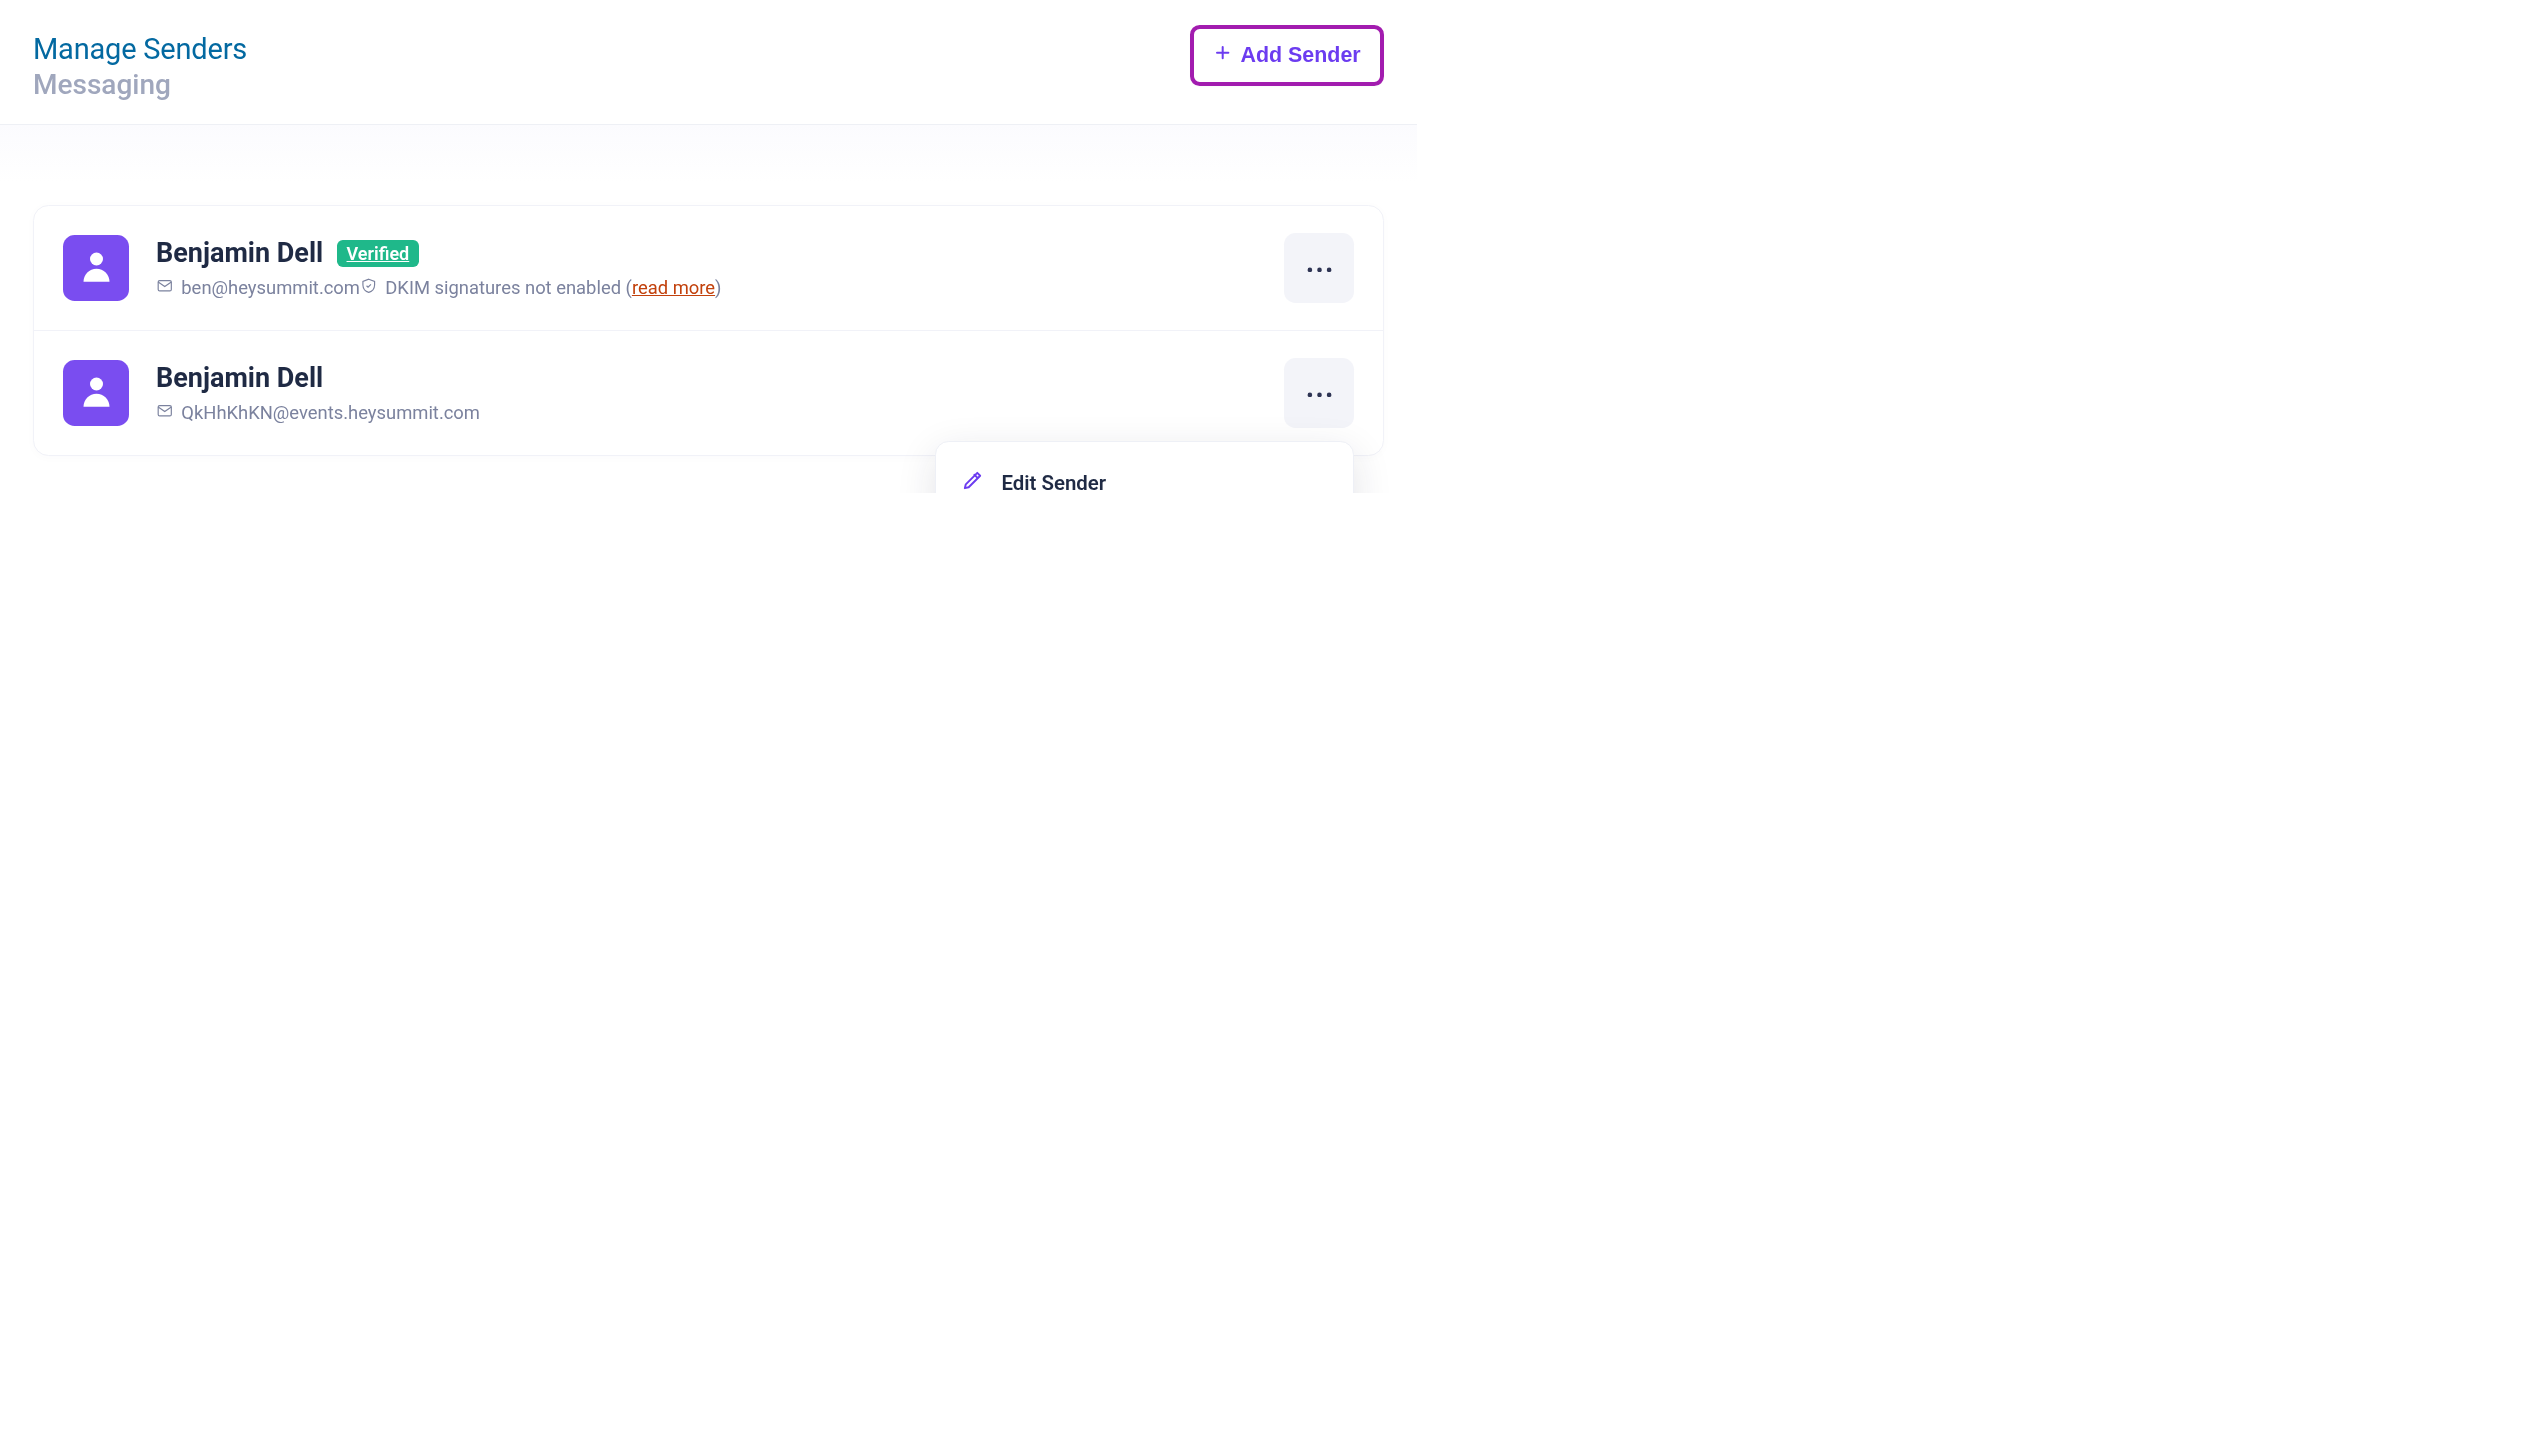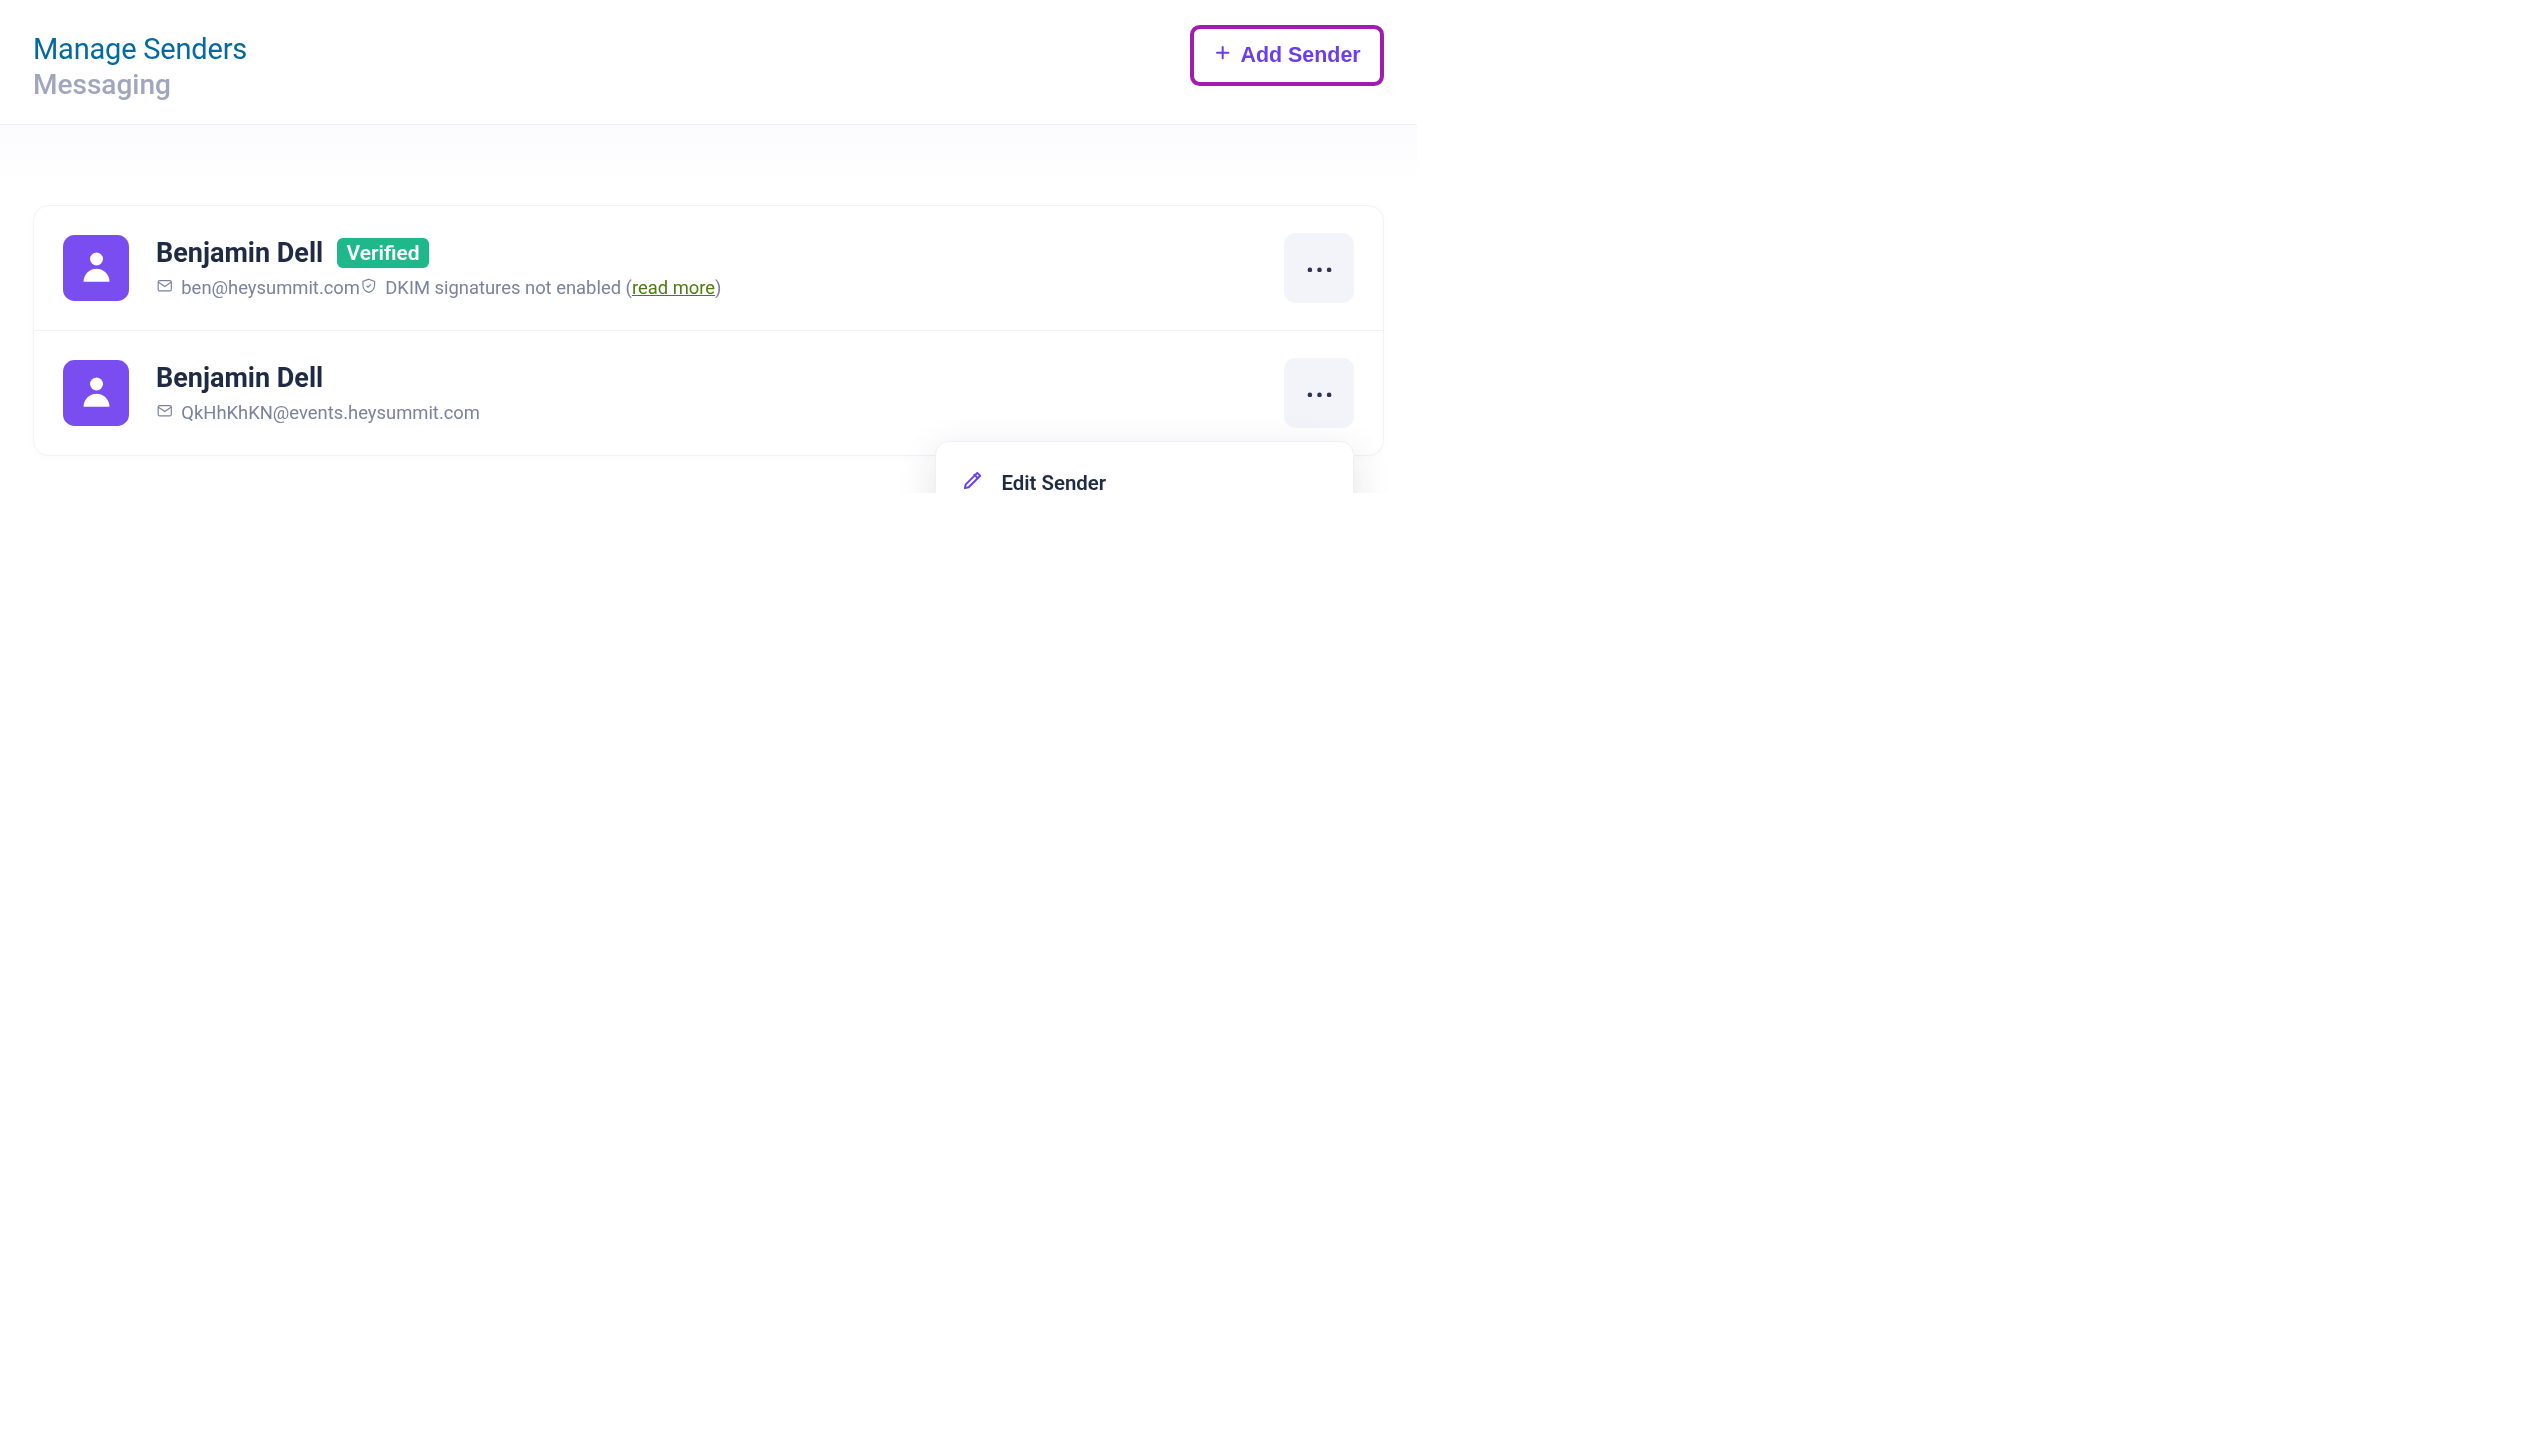--- a/index.html
+++ b/index.html
@@ -92,39 +92,40 @@
     gap: 13.6px;
   }
   .name {
     font-size: 27px;
     font-weight: 700;
     color: #1f2a44;
   }
   .badge {
     background: #1fb88a;
     color: #ffffff;
-    font-size: 21px;
+    font-size: 18px;
     font-weight: 600;
     padding: 2.9px 9.7px;
     border-radius: 5.8px;
+    text-decoration: underline;
   }
   .meta-line {
     margin-top: 7.8px;
     display: flex;
     align-items: center;
     font-size: 18.4px;
     color: #7b829e;
   }
   .meta-item {
     display: inline-flex;
     align-items: center;
     gap: 7.8px;
   }
   .meta-item svg { width: 17.5px; height: 17.5px; stroke: #7b829e; fill: none; stroke-width: 1.6; }
-  .meta-item a { color: #4d7c0f; text-decoration: underline; }
+  .meta-item a { color: #c2410c; text-decoration: underline; }
   .more-button {
     width: 70px;
     height: 70px;
     border-radius: 11.6px;
     background: #f3f4f9;
     border: none;
     display: flex;
     align-items: center;
     justify-content: center;
     cursor: pointer;

